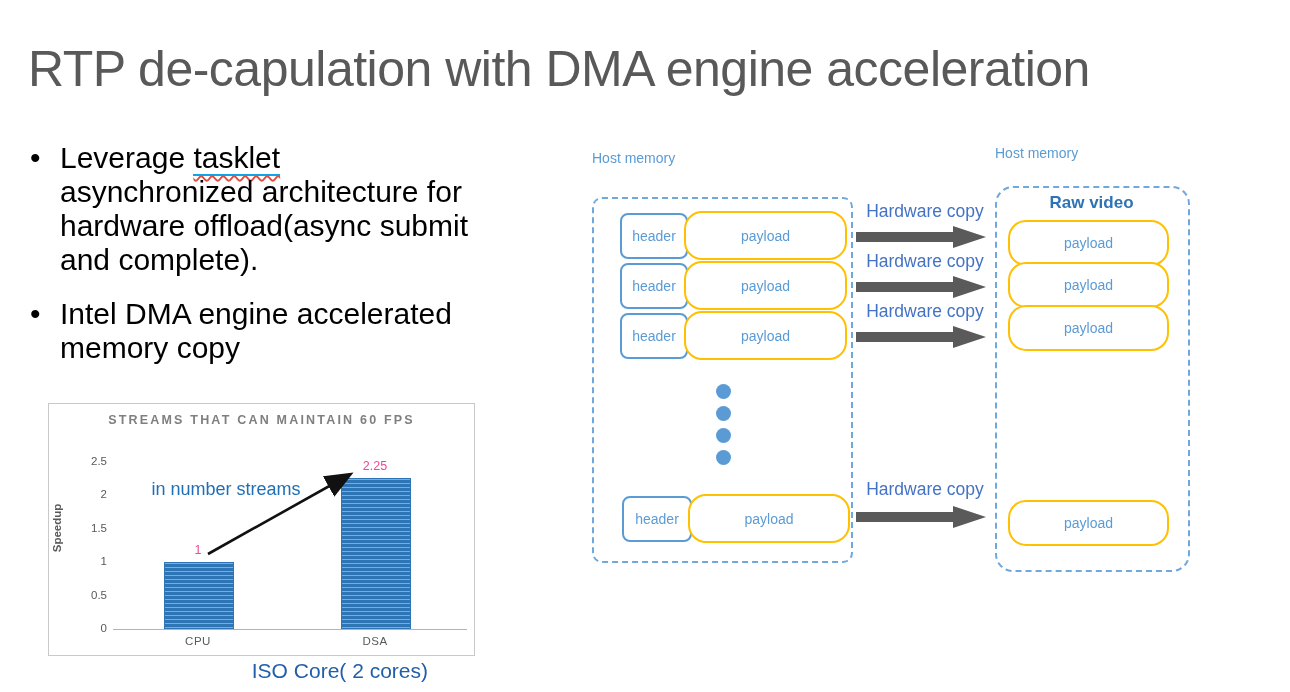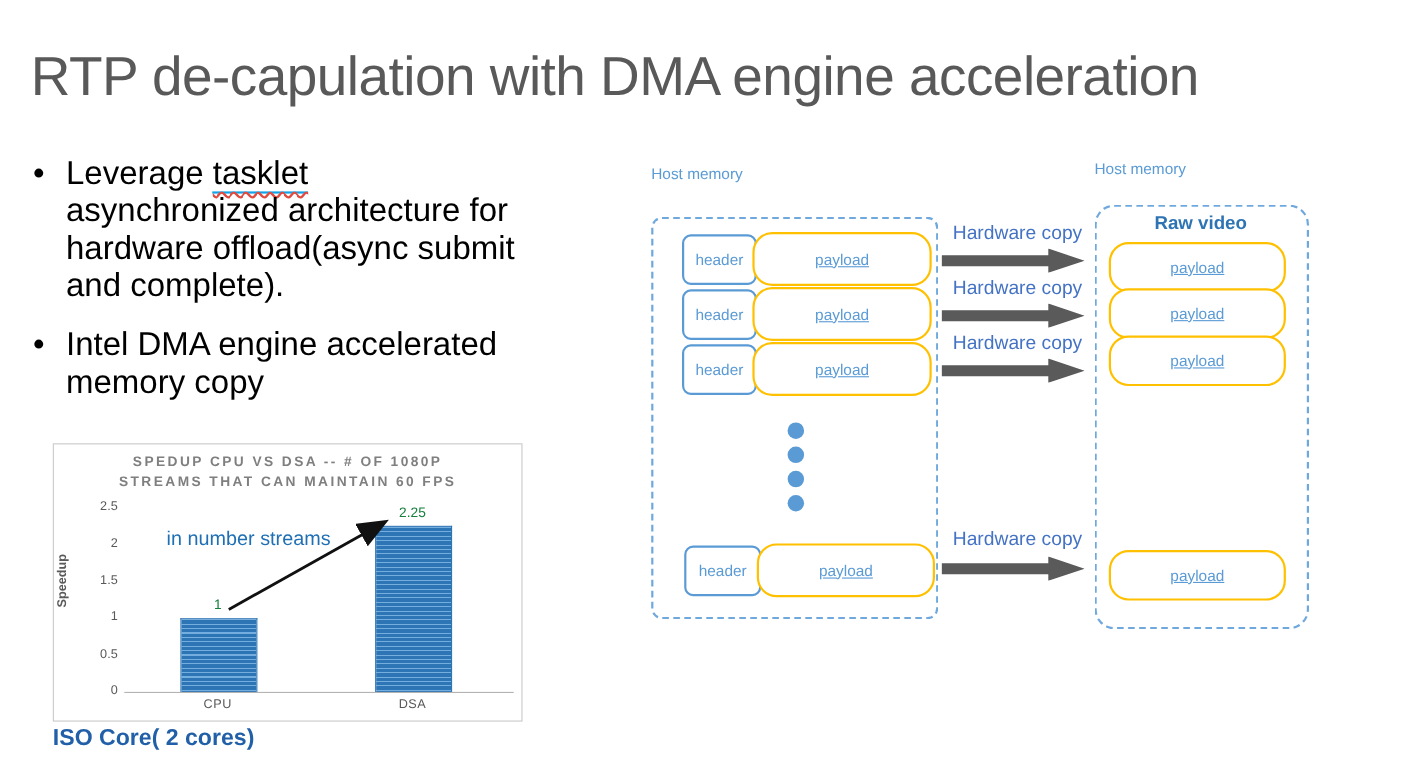--- a/index.html
+++ b/index.html
@@ -24,38 +24,38 @@
     border:1px solid #c9c9c9;background:#fff;}
   .chart-title{position:absolute;left:0;top:8px;width:100%;text-align:center;
     font-size:12.5px;font-weight:bold;letter-spacing:2.2px;color:var(--chart_title_gray);
     line-height:17.5px;}
   .ylab{position:absolute;left:-26px;top:116px;width:72px;height:16px;text-align:center;
     font-size:11.5px;font-weight:bold;color:var(--axis_gray);transform:rotate(-90deg);}
   .ytick{position:absolute;left:18px;width:40px;text-align:right;
     font-size:11.5px;color:var(--axis_gray);}
   .axis-line{position:absolute;left:64px;top:225px;width:354px;height:1px;background:#b3b3b3;}
   .bar{position:absolute;}
-  .bar-val{position:absolute;width:60px;text-align:center;font-size:12.5px;color:#15803d;}
+  .bar-val{position:absolute;width:60px;text-align:center;font-size:12.5px;color:#ec4899;}
   .xcat{position:absolute;top:231px;width:80px;text-align:center;
     font-size:11.5px;letter-spacing:0.5px;color:var(--axis_gray);}
   .anno{position:absolute;left:58px;top:73px;width:238px;text-align:center;
     font-size:18px;line-height:24px;color:var(--annotation_blue);}
   .trend-svg{position:absolute;left:0;top:0;pointer-events:none;}
-  .chart-caption{position:absolute;left:48px;top:659px;width:380px;text-align:left;
-    font-size:21px;color:var(--caption_blue);font-weight:bold;}
+  .chart-caption{position:absolute;left:48px;top:659px;width:380px;text-align:right;
+    font-size:21px;color:var(--caption_blue);}
 
   
   .host-label{position:absolute;font-size:14px;color:var(--box_blue);}
   .dash-box{position:absolute;border:2px dashed var(--dashed_blue);background:transparent;}
   .hdr{position:absolute;border:2px solid var(--box_blue);border-radius:8px;
     display:flex;align-items:center;justify-content:center;
     font-size:14px;color:var(--box_blue);background:#fff;}
   .pay{position:absolute;border:2px solid var(--payload_gold);border-radius:18px;
     display:flex;align-items:center;justify-content:center;
-    font-size:14px;color:var(--box_blue);background:#fff;text-decoration:underline;}
+    font-size:14px;color:var(--box_blue);background:#fff;}
   .dot{position:absolute;width:15px;height:15px;border-radius:50%;background:var(--box_blue);}
   .hw-label{position:absolute;left:853px;width:144px;text-align:center;
     font-size:17.5px;color:var(--hardware_copy_blue);}
   .hw-arrow{position:absolute;left:856px;}
   .raw-video{position:absolute;left:995px;top:193px;width:193px;text-align:center;
     font-size:17px;font-weight:bold;color:var(--raw_video_blue);}
 </style>
 </head>
 <body>
 
@@ -71,21 +71,20 @@
   </div>
   <div class="bullet">
     <span class="marker">•</span>
     <span class="btxt">Intel DMA engine accelerated
 memory copy</span>
   </div>
 </div>
 
 <div class="chart-box">
   <div class="chart-title">
-    <div>SPEDUP CPU VS DSA -- # OF 1080P</div>
     <div>STREAMS THAT CAN MAINTAIN 60 FPS</div>
   </div>
   <div class="ylab">Speedup</div>
   <div id="plot">
       <div class="ytick" style="top: 218px;">0</div>
       <div class="ytick" style="top: 184.5px;">0.5</div>
       <div class="ytick" style="top: 151px;">1</div>
       <div class="ytick" style="top: 117.5px;">1.5</div>
       <div class="ytick" style="top: 84px;">2</div>
       <div class="ytick" style="top: 50.5px;">2.5</div>

